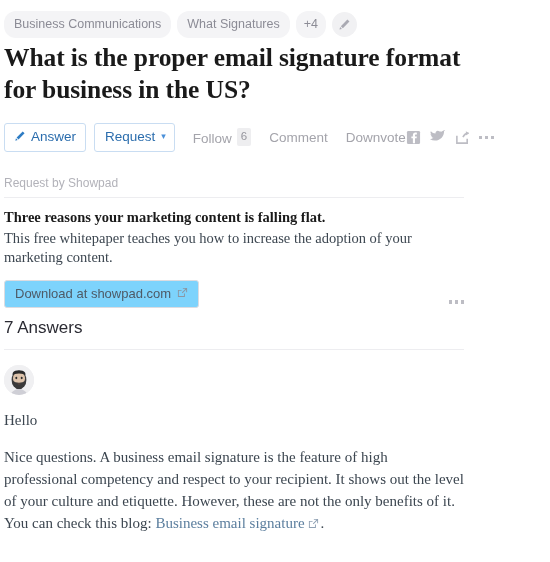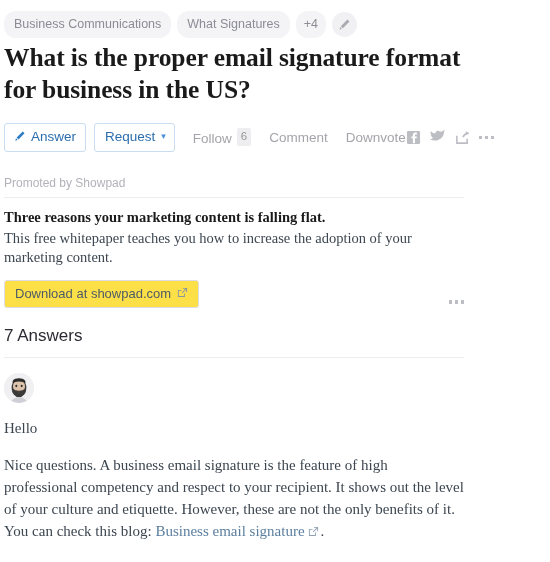--- a/index.html
+++ b/index.html
@@ -170,39 +170,39 @@
     line-height: 1.33;
     margin-top: 2px;
     max-width: 516px;
   }
   .promo-cta {
     display: inline-flex;
     align-items: center;
     gap: 6px;
     border: 1px solid #dcdce1;
     border-radius: 3px;
-    background: #fde047;
+    background: #7dd3fc;
     color: #4e5a66;
     font-size: 13px;
     padding: 6px 10px 7px;
     margin-top: 12px;
     cursor: pointer;
     line-height: 1;
   }
   .promo-dots {
     position: absolute;
     right: 0;
     bottom: 4px;
   }
 
   
   .answers-head {
     font-size: 17px;
     color: #2b2b33;
-    margin-top: 18px;
+    margin-top: 10px;
     padding-bottom: 11px;
     border-bottom: 1px solid #ededf0;
   }
 
   .author-row {
     display: flex;
     align-items: flex-start;
     gap: 11px;
     margin-top: 13px;
   }
@@ -313,21 +313,21 @@
       </span>
       <span class="dots">
         <i></i>
           <i></i>
           <i></i>
       </span>
     </div>
   </div>
 
   <div class="promo">
-    <div class="promo-label">Promoted by Showpad</div>
+    <div class="promo-label">Request by Showpad</div>
     <div class="promo-title">Three reasons your marketing content is falling flat.</div>
     <div class="promo-body">This free whitepaper teaches you how to increase the adoption of your marketing content.</div>
     <button class="promo-cta">
       <span>Download at showpad.com</span>
       <span>
         <svg width="11" height="11" viewBox="0 0 12 12">
           <path d="M1 3.2h4v1H2v5.6h5.6V7h1v3.8H1z" fill="#8b96a2"></path>
           <path d="M6.4 1h4.6v4.6h-1V2.7l-4 4-.7-.7 4-4H6.4z" fill="#8b96a2"></path>
         </svg>
       </span>

